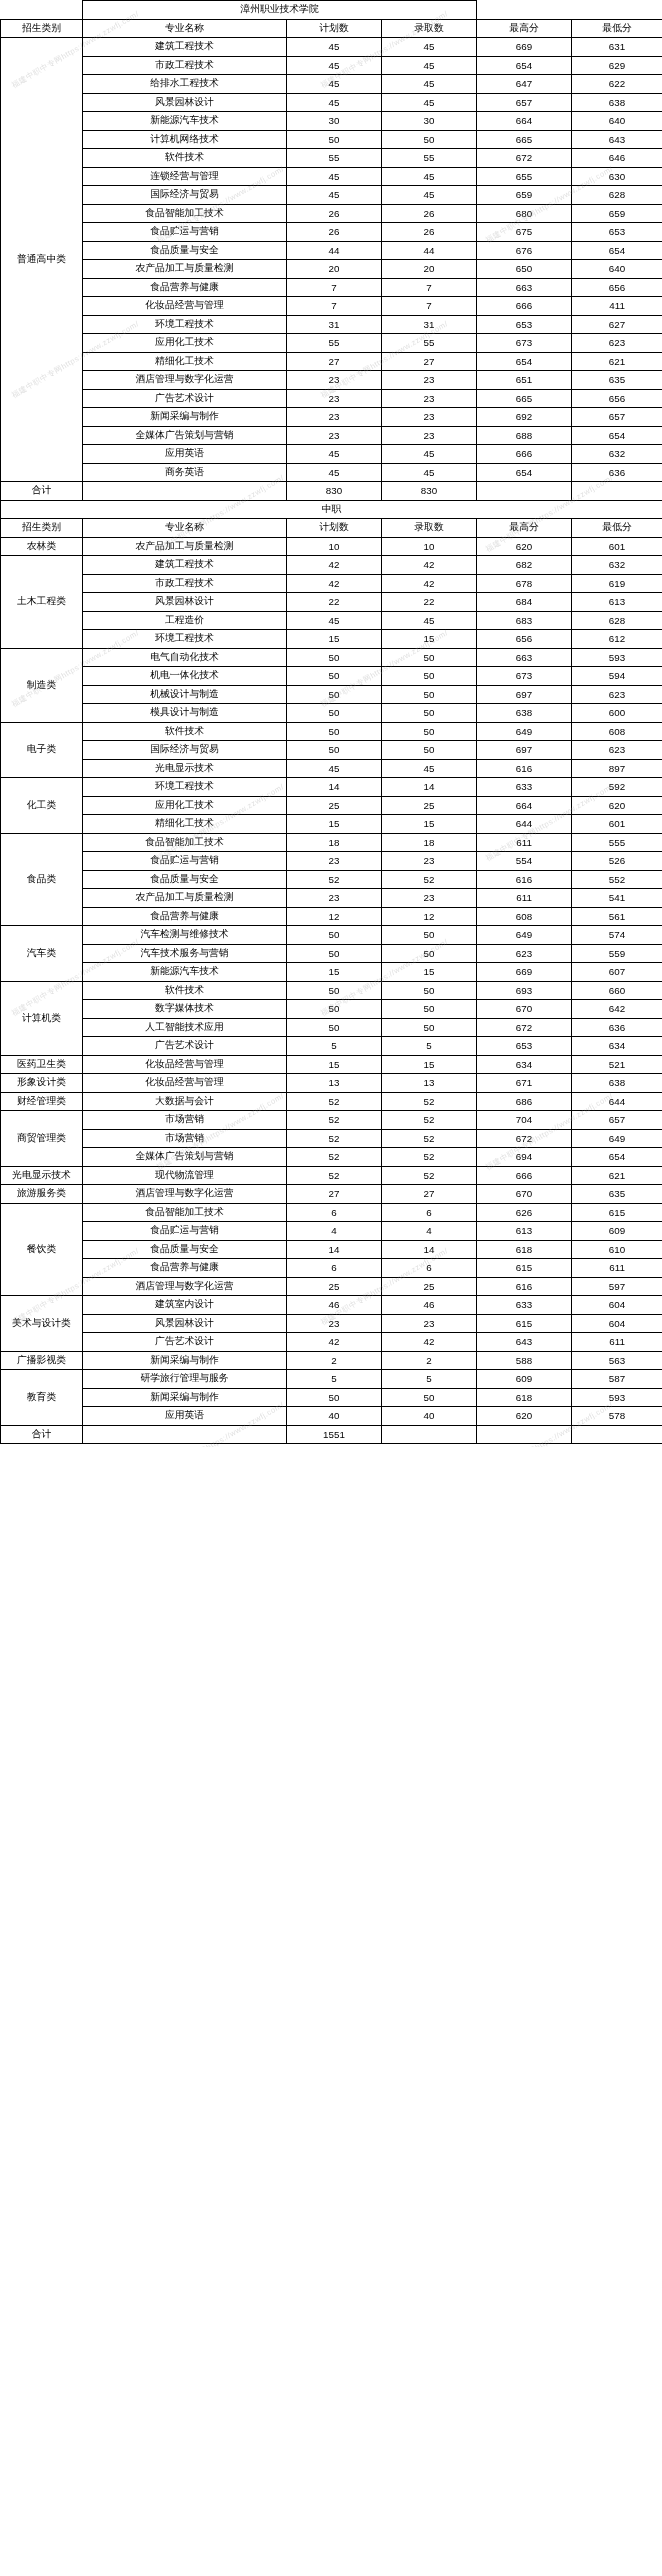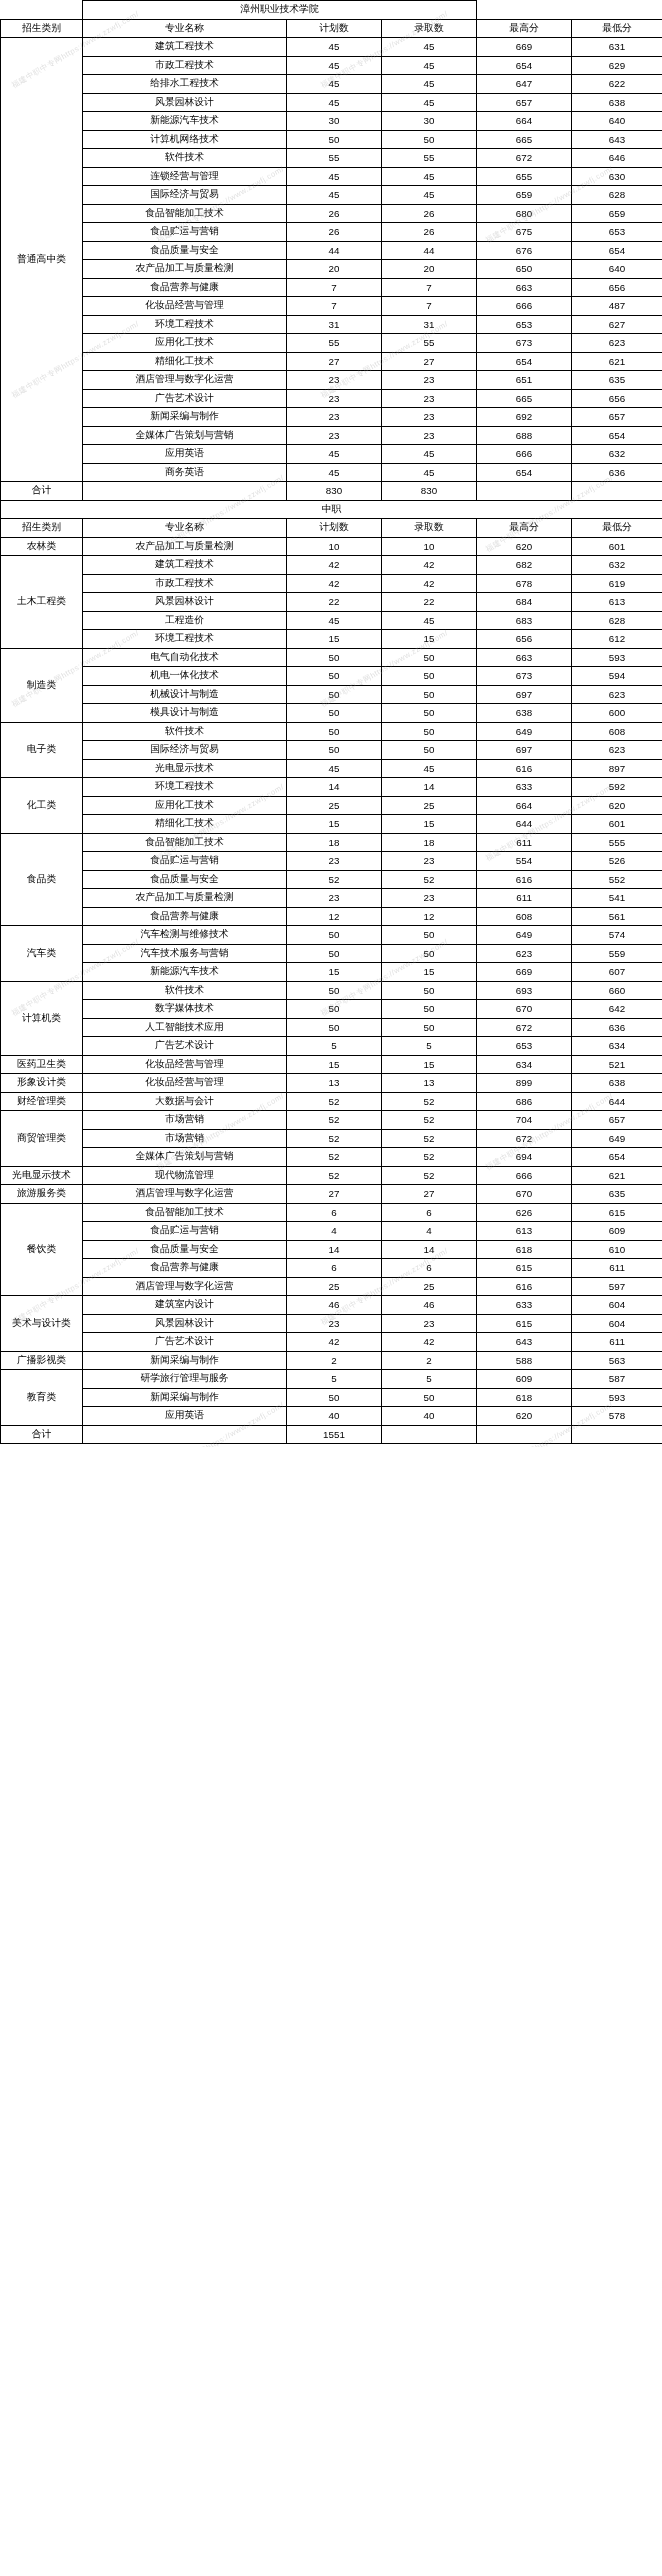--- a/index.html
+++ b/index.html
@@ -205,21 +205,21 @@
           <td>7</td>
           <td>7</td>
           <td>663</td>
           <td>656</td>
         </tr>
         <tr>
           <td>化妆品经营与管理</td>
           <td>7</td>
           <td>7</td>
           <td>666</td>
-          <td>487</td>
+          <td>411</td>
         </tr>
         <tr>
           <td>环境工程技术</td>
           <td>31</td>
           <td>31</td>
           <td>653</td>
           <td>627</td>
         </tr>
         <tr>
           <td>应用化工技术</td>
@@ -506,21 +506,21 @@
           <td>15</td>
           <td>15</td>
           <td>634</td>
           <td>521</td>
         </tr>
         <tr>
           <td rowspan="1" class="cat">形象设计类</td>
           <td>化妆品经营与管理</td>
           <td>13</td>
           <td>13</td>
-          <td>899</td>
+          <td>671</td>
           <td>638</td>
         </tr>
         <tr>
           <td rowspan="1" class="cat">财经管理类</td>
           <td>大数据与会计</td>
           <td>52</td>
           <td>52</td>
           <td>686</td>
           <td>644</td>
         </tr>

